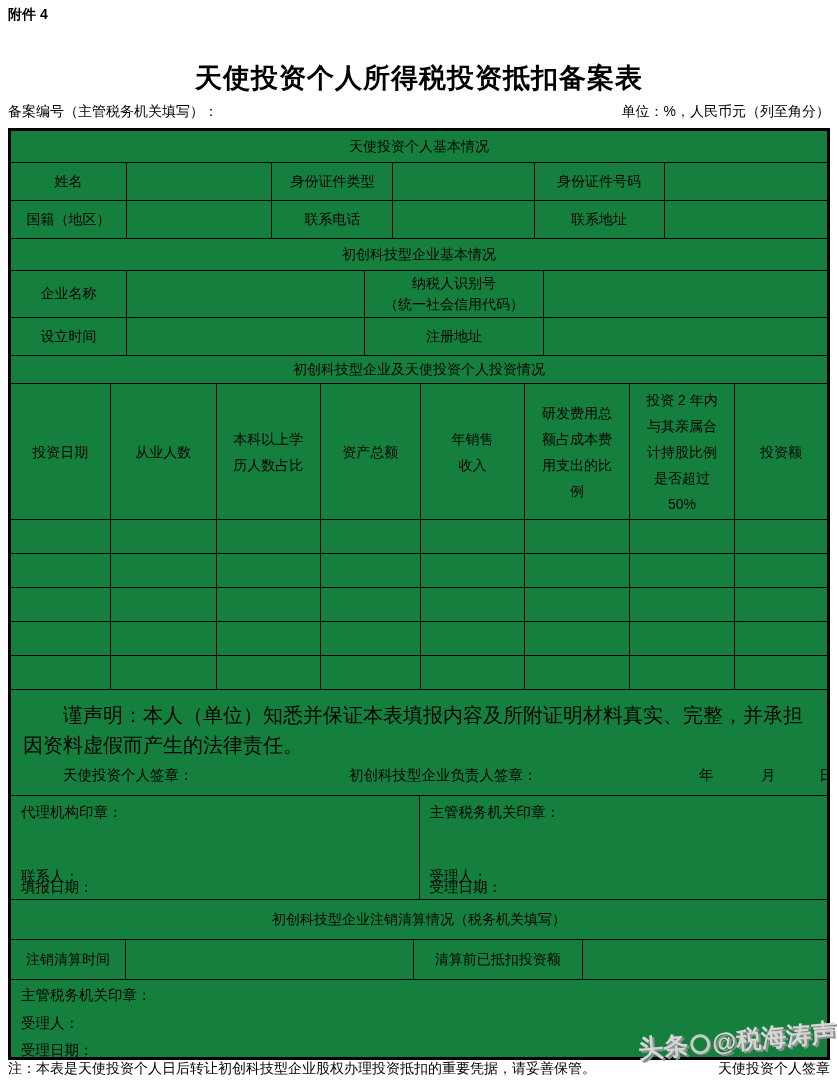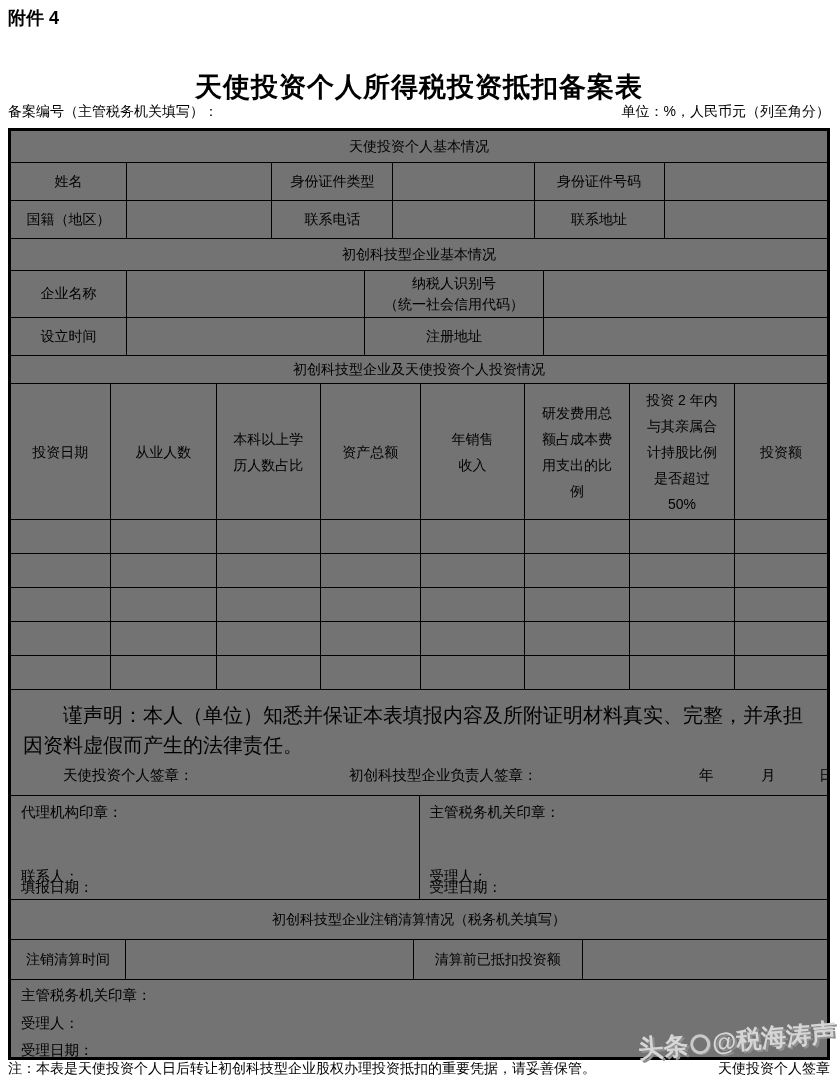--- a/index.html
+++ b/index.html
@@ -1,26 +1,26 @@
 <!DOCTYPE html>
 <html><head>
 <meta charset="utf-8">
 <style>
   * { box-sizing: border-box; }
   html,body { margin:0; padding:0; background:#ffffff; }
   body {
     width:838px; height:1087px; position:relative; overflow:hidden;
     font-family:"Liberation Sans","DejaVu Sans",sans-serif; color:#000;
   }
-  .attachment { position:absolute; left:8px; top:6px; font-size:18px; font-weight:bold; }
-  .title { position:absolute; left:0; right:0; top:52px; margin:17px; text-align:center;
+  .attachment { position:absolute; left:8px; top:6px; font-size:14px; font-weight:bold; }
+  .title { position:absolute; left:0; right:0; top:52px; margin:8px; text-align:center;
            font-size:27px; font-weight:bold; letter-spacing:1px; }
   .meta-row { position:absolute; left:8px; right:8px; top:103px; display:flex;
               justify-content:space-between; font-size:14px; }
-  .form { position:absolute; left:8px; top:128px; width:822px; border:2px solid #000; background:#737373; }
+  .form { position:absolute; left:8px; top:128px; width:822px; border:2px solid #000; background:#15803d; }
   table.ft { width:100%; border-collapse:collapse; table-layout:fixed; }
   table.ft + table.ft { margin-top:-1px; }
   td { border:1px solid #000; font-size:14px; text-align:center; vertical-align:middle;
        padding:2px 4px; overflow:hidden; }
   td.sec { height:32px; }
   tr.pr td { height:38px; }
   tr.er1 td { height:40px; }
   tr.er2 td { height:38px; }
   td.sec3 { height:28px;margin-top:40px; }
   tr.invh td { height:136px; line-height:26px; white-space:pre-line; padding:0 6px; }

